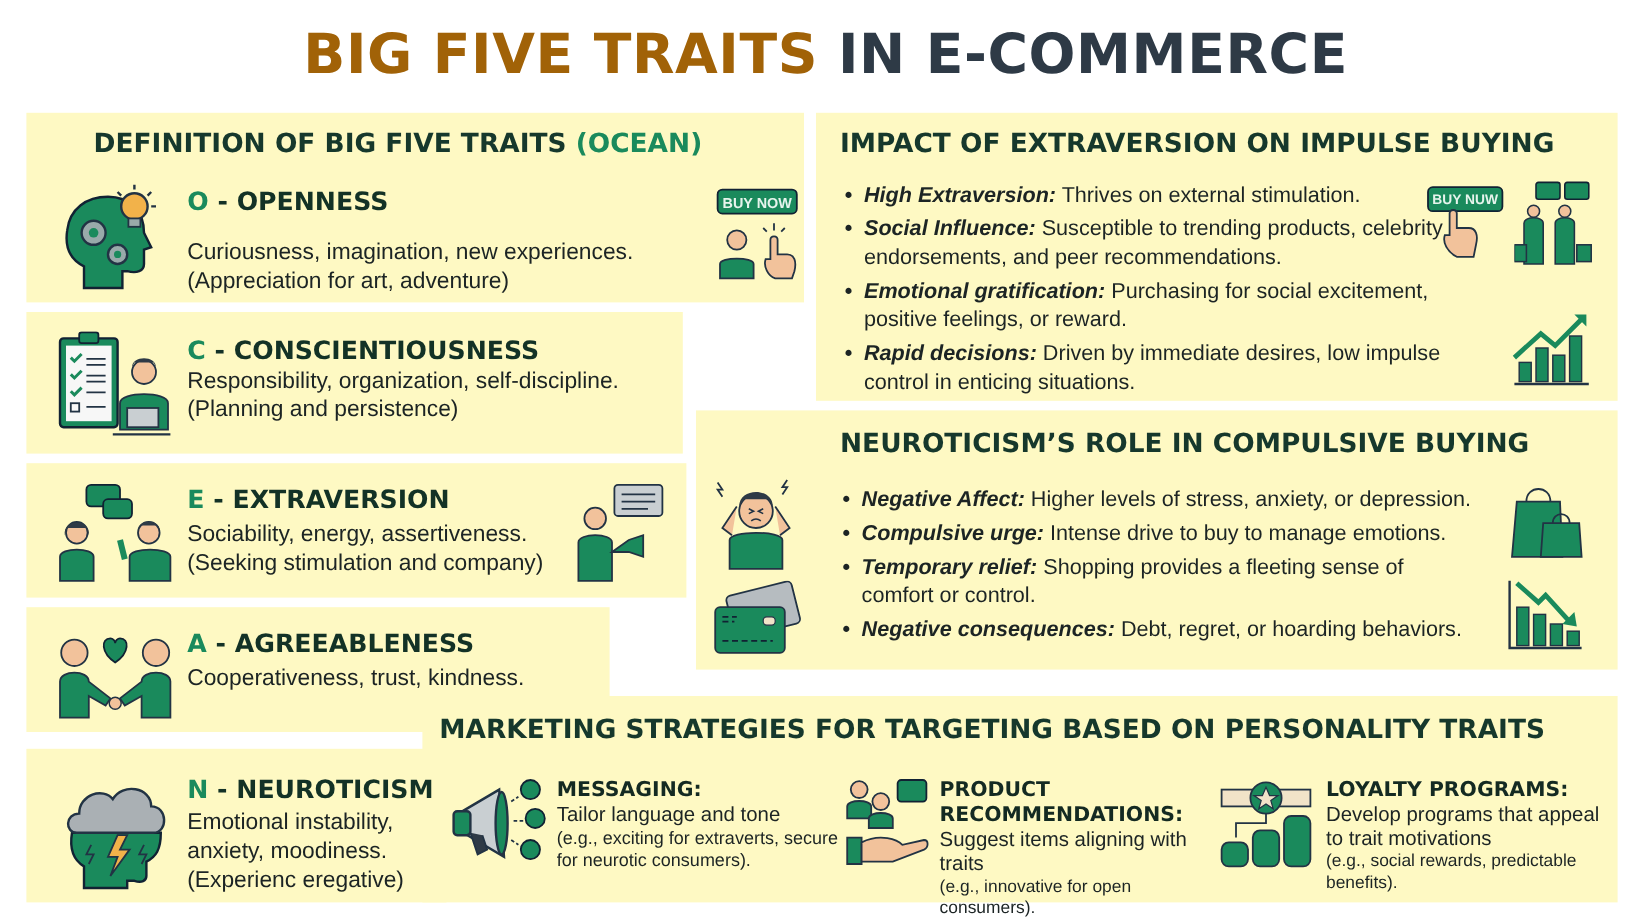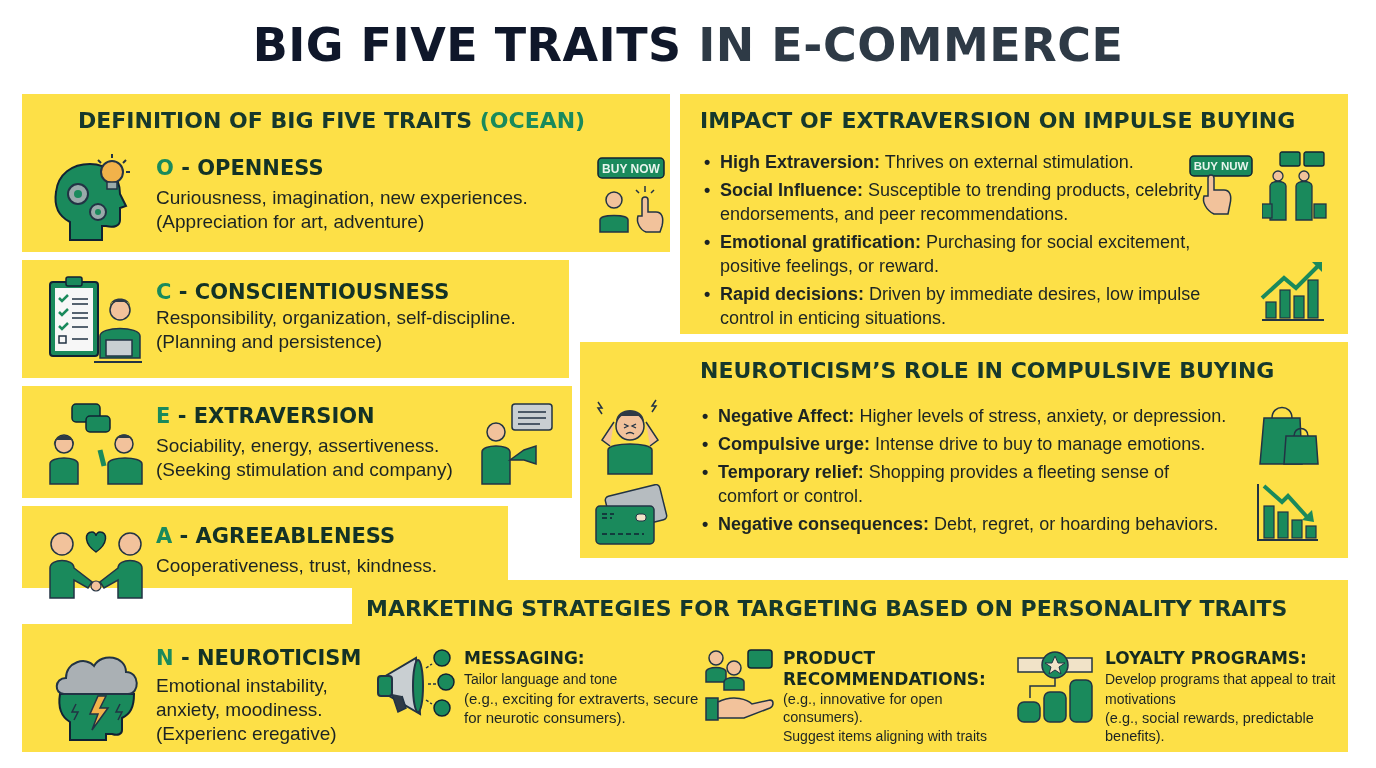--- a/index.html
+++ b/index.html
@@ -3,39 +3,39 @@
 <meta charset="utf-8">
 <style>
   * { box-sizing: border-box; margin: 0; padding: 0; }
   html, body { width: 1376px; height: 768px; background: #ffffff; overflow: hidden; }
   body { font-family: "Liberation Sans", sans-serif; color: #1f2a2a; position: relative; }
 
   .title {
     position: absolute; left: 0; top: 18px; width: 1376px; text-align: center;
     font-family: "DejaVu Sans", sans-serif; font-weight: bold; font-size: 46px; letter-spacing: 0.5px;
   }
-  .title .g { color: #0f172a; }
+  .title .g { color: #a16207; }
   .title .d { color: #2e3a46; }
 
-  .panel { position: absolute; background: #fde047; }
+  .panel { position: absolute; background: #fef9c3; }
   .h2 { font-family: "DejaVu Sans", sans-serif; font-weight: bold; color: #16382c; font-size: 22px; white-space: nowrap; }
   .h2 .acc { color: #1a8a5c; }
 
   .trait-title { font-family: "DejaVu Sans", sans-serif; font-weight: bold; font-size: 21px; color: #133226; white-space: nowrap; }
   .trait-title .letter { color: #1a8a5c; }
   .trait-desc { font-size: 19px; line-height: 24px; color: #1c2424; white-space: nowrap; }
   .abs { position: absolute; }
 
   ul.bul { list-style: none; }
   ul.bul li { position: relative; padding-left: 16px; font-size: 18px; line-height: 24px; color: #1c2424; margin-bottom: 4px; }
   ul.bul li::before { content: "•"; position: absolute; left: 0; top: 0; font-weight: bold; }
-  ul.bul li b { font-weight: bold; }
+  ul.bul li b { font-weight: bold; font-style: italic; }
 
   .strat-title { font-family: "DejaVu Sans", sans-serif; font-weight: bold; font-size: 17px; color: #142a22; line-height: 21px; }
-  .strat-desc { font-size: 14px; line-height: 20px; color: #1c2424; }
+  .strat-desc { font-size: 17px; line-height: 20px; color: #1c2424; }
   svg { display: block; }
 </style>
 </head>
 <body>
 
 <div class="title">
   <span class="g">BIG FIVE TRAITS</span>
   <span class="d">IN E-COMMERCE</span>
 </div>
 
@@ -50,21 +50,21 @@
         <circle cx="28" cy="44" r="4" fill="#1a8a5c"></circle>
       <circle cx="48" cy="62" r="8" fill="#9aa" stroke="#234" stroke-width="2"></circle>
         <circle cx="48" cy="62" r="3" fill="#1a8a5c"></circle>
       <circle cx="62" cy="22" r="11" fill="#f2b24a" stroke="#234" stroke-width="2"></circle>
       <rect x="57" y="32" width="10" height="7" fill="#9aa" stroke="#234" stroke-width="1.5"></rect>
       <path d="M62 4 L62 8 M48 10 L51 13 M76 10 L73 13 M80 22 L76 22" stroke="#234" stroke-width="2"></path>
     </svg>
   </div>
   <div class="abs" style="left:134px; top:62px;">
     <div class="trait-title"><span class="letter">O</span><span> - OPENNESS</span></div>
-    <div class="trait-desc" style="margin-top:6px;">Curiousness, imagination, new experiences.</div>
+    <div class="trait-desc" style="margin-top:19px;">Curiousness, imagination, new experiences.</div>
     <div class="trait-desc">(Appreciation for art, adventure)</div>
   </div>
   <div class="abs" style="left:574px; top:62px;">
     <svg width="72" height="80" viewBox="0 0 72 80">
       <rect x="2" y="2" width="66" height="20" rx="4" fill="#1a8a5c" stroke="#123" stroke-width="1.5"></rect>
       <text x="35" y="17" text-anchor="middle" font-family="Liberation Sans, sans-serif" font-size="12" font-weight="bold" fill="#e6f4ec">BUY NOW</text>
       <circle cx="18" cy="44" r="8" fill="#f2c29b" stroke="#234" stroke-width="1.5"></circle>
       <path d="M4 76 L4 64 C4 58 32 58 32 64 L32 76 Z" fill="#1a8a5c" stroke="#234" stroke-width="1.5"></path>
       <path d="M50 76 C44 74 40 66 42 60 L46 60 L46 44 C46 40 52 40 52 44 L52 56 L60 56 C66 56 68 62 66 70 L64 76 Z" fill="#f2c29b" stroke="#234" stroke-width="1.5"></path>
       <path d="M49 30 L49 36 M40 34 L43 37 M58 34 L55 37" stroke="#234" stroke-width="1.5"></path>
@@ -118,21 +118,21 @@
     <svg width="74" height="84" viewBox="0 0 74 84">
       <rect x="32" y="2" width="40" height="26" rx="3" fill="#c9cfd2" stroke="#234" stroke-width="1.5"></rect>
       <path d="M38 10 H66 M38 16 H66 M38 22 H60" stroke="#234" stroke-width="1.5"></path>
       <circle cx="16" cy="30" r="9" fill="#f2c29b" stroke="#234" stroke-width="1.5"></circle>
       <path d="M2 82 L2 50 C2 42 30 42 30 50 L30 82 Z" fill="#1a8a5c" stroke="#234" stroke-width="1.5"></path>
       <path d="M30 58 L44 48 L56 44 L56 62 L44 58 Z" fill="#1a8a5c" stroke="#234" stroke-width="1.5"></path>
     </svg>
   </div>
 </div>
 
-<div class="panel" style="left:22px; top:506px; width:486px; height:82px;">
+<div class="panel" style="left:22px; top:506px; width:486px; height:104px;">
   <div class="abs" style="left:26px; top:24px;">
     <svg width="96" height="70" viewBox="0 0 96 70">
       <circle cx="14" cy="14" r="11" fill="#f2c29b" stroke="#234" stroke-width="1.5"></circle>
       <circle cx="82" cy="14" r="11" fill="#f2c29b" stroke="#234" stroke-width="1.5"></circle>
       <path d="M48 22 C36 14 36 2 44 2 C46 2 48 4 48 6 C48 4 50 2 52 2 C60 2 60 14 48 22 Z" fill="#1a8a5c" stroke="#123" stroke-width="1.5"></path>
       <path d="M2 68 L2 38 C2 28 26 28 26 38 L44 52 L40 58 L26 50 L26 68 Z" fill="#1a8a5c" stroke="#234" stroke-width="1.5"></path>
       <path d="M94 68 L94 38 C94 28 70 28 70 38 L52 52 L56 58 L70 50 L70 68 Z" fill="#1a8a5c" stroke="#234" stroke-width="1.5"></path>
       <circle cx="48" cy="56" r="5" fill="#f2c29b" stroke="#234" stroke-width="1.2"></circle>
     </svg>
   </div>
@@ -186,22 +186,22 @@
     <path d="M2 34 L2 24 C2 18 22 18 22 24 L22 34 Z" fill="#1a8a5c" stroke="#234" stroke-width="1.5"></path>
     <circle cx="30" cy="20" r="7" fill="#f2c29b" stroke="#234" stroke-width="1.5"></circle>
     <path d="M20 42 L20 34 C20 28 40 28 40 34 L40 42 Z" fill="#1a8a5c" stroke="#234" stroke-width="1.5"></path>
     <rect x="44" y="2" width="24" height="18" rx="3" fill="#1a8a5c" stroke="#123" stroke-width="1.5"></rect>
     <path d="M2 50 L14 50 L14 72 L2 72 Z" fill="#1a8a5c" stroke="#234" stroke-width="1.5"></path>
     <path d="M14 54 C30 46 44 52 48 56 L66 52 C70 52 70 58 66 60 L40 70 L14 70 Z" fill="#f2c29b" stroke="#234" stroke-width="1.5"></path>
   </svg>
 </div>
 <div class="abs" style="left:783px; top:648px; width:230px;">
   <div class="strat-title">PRODUCT RECOMMENDATIONS:</div>
+  <div class="strat-desc">Suggest items aligning with traits</div>
   <div class="strat-desc" style="font-size:14.5px; line-height:18px;">(e.g., innovative for open consumers).</div>
-  <div class="strat-desc">Suggest items aligning with traits</div>
 </div>
 
 <div class="abs" style="left:1016px; top:650px;">
   <svg width="78" height="74" viewBox="0 0 78 74">
     <rect x="2" y="8" width="74" height="14" fill="#f1e3c8" stroke="#234" stroke-width="1.5"></rect>
     <circle cx="39" cy="15" r="13" fill="#1a8a5c" stroke="#234" stroke-width="1.5"></circle>
     <path d="M39 6 L42 13 L49 13 L43 17 L45 24 L39 20 L33 24 L35 17 L29 13 L36 13 Z" fill="#f1e3c8" stroke="#234" stroke-width="1"></path>
     <path d="M39 28 L39 36 L14 36 L14 48" stroke="#234" stroke-width="1.5" fill="none"></path>
     <rect x="2" y="52" width="22" height="20" rx="6" fill="#1a8a5c" stroke="#234" stroke-width="1.5"></rect>
     <rect x="28" y="42" width="22" height="30" rx="6" fill="#1a8a5c" stroke="#234" stroke-width="1.5"></rect>

